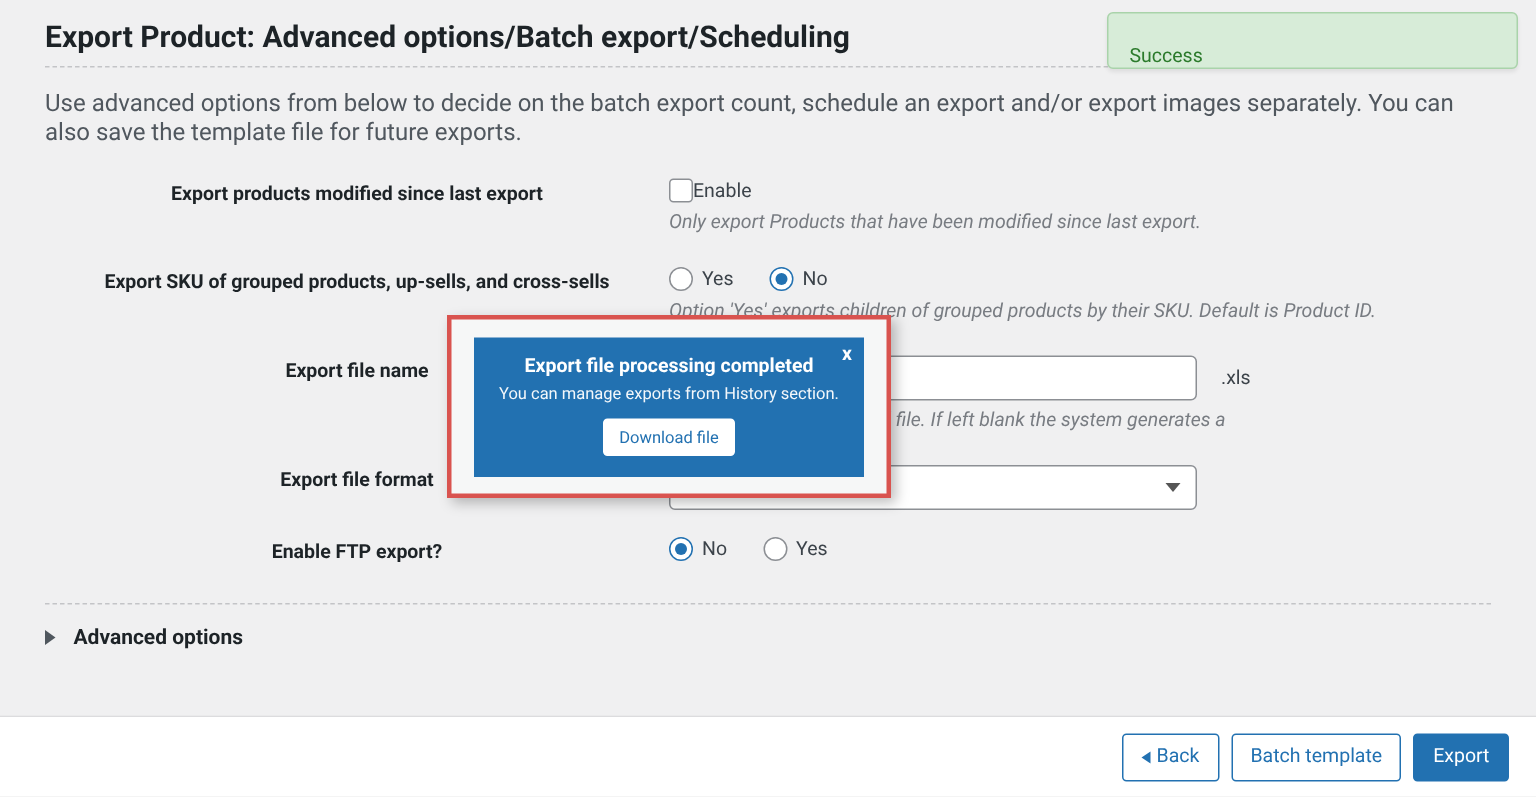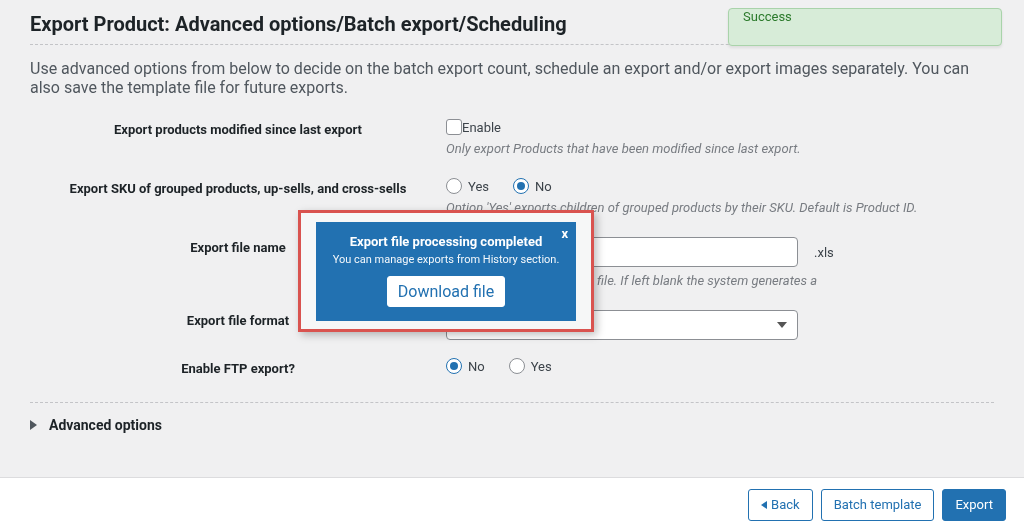--- a/index.html
+++ b/index.html
@@ -114,26 +114,26 @@
     background: #fff; color: #2271b1; border: 1px solid #2271b1;
   }
   .btn-primary {
     background: #2271b1; color: #fff; border: 1px solid #2271b1;
   }
   .btn-outline .chev {
     width: 0; height: 0; border-top: 4px solid transparent; border-bottom: 4px solid transparent; border-right: 6px solid #2271b1;
   }
   .toast {
     position: absolute;
-    top: 8px; right: 22px;
+    top: 8px; right: 12px;
     width: 274px; height: 38px;
     background: #d7ecd8;
     border: 1px solid #a9d3aa;
     border-radius: 4px;
-    display: flex; align-items: flex-start;
+    display: flex; align-items: flex-end;
     padding: 0 14px;
     color: #2b7a2b;
     font-size: 13px;
     box-shadow: 0 2px 3px rgba(0,0,0,0.08);
   }
   .modal-wrap {
     position: absolute;
     top: 210px; left: 298px;
     width: 296px;
     height: 122px;
@@ -149,21 +149,21 @@
     text-align: center;
     position: relative;
     padding: 12px 10px 14px 10px;
   }
   .modal-title { font-weight: 700; font-size: 13px; }
   .modal-sub { font-size: 11px; margin-top: 4px; opacity: 0.95; }
   .modal-btn {
     display: inline-block;
     background: #fff; color: #2271b1;
     border: 1px solid #fff; border-radius: 3px;
-    padding: 5px 10px; font-size: 16px; margin-top: 10px;
+    padding: 5px 10px; font-size: 11px; margin-top: 10px;
   }
   .modal-x {
     position: absolute; top: 4px; right: 8px; font-weight: 700; font-size: 13px; color: #fff;
   }
 </style>
 </head>
 <body>
 
 <div class="page">
   <div class="page-title">Export Product: Advanced options/Batch export/Scheduling</div>

